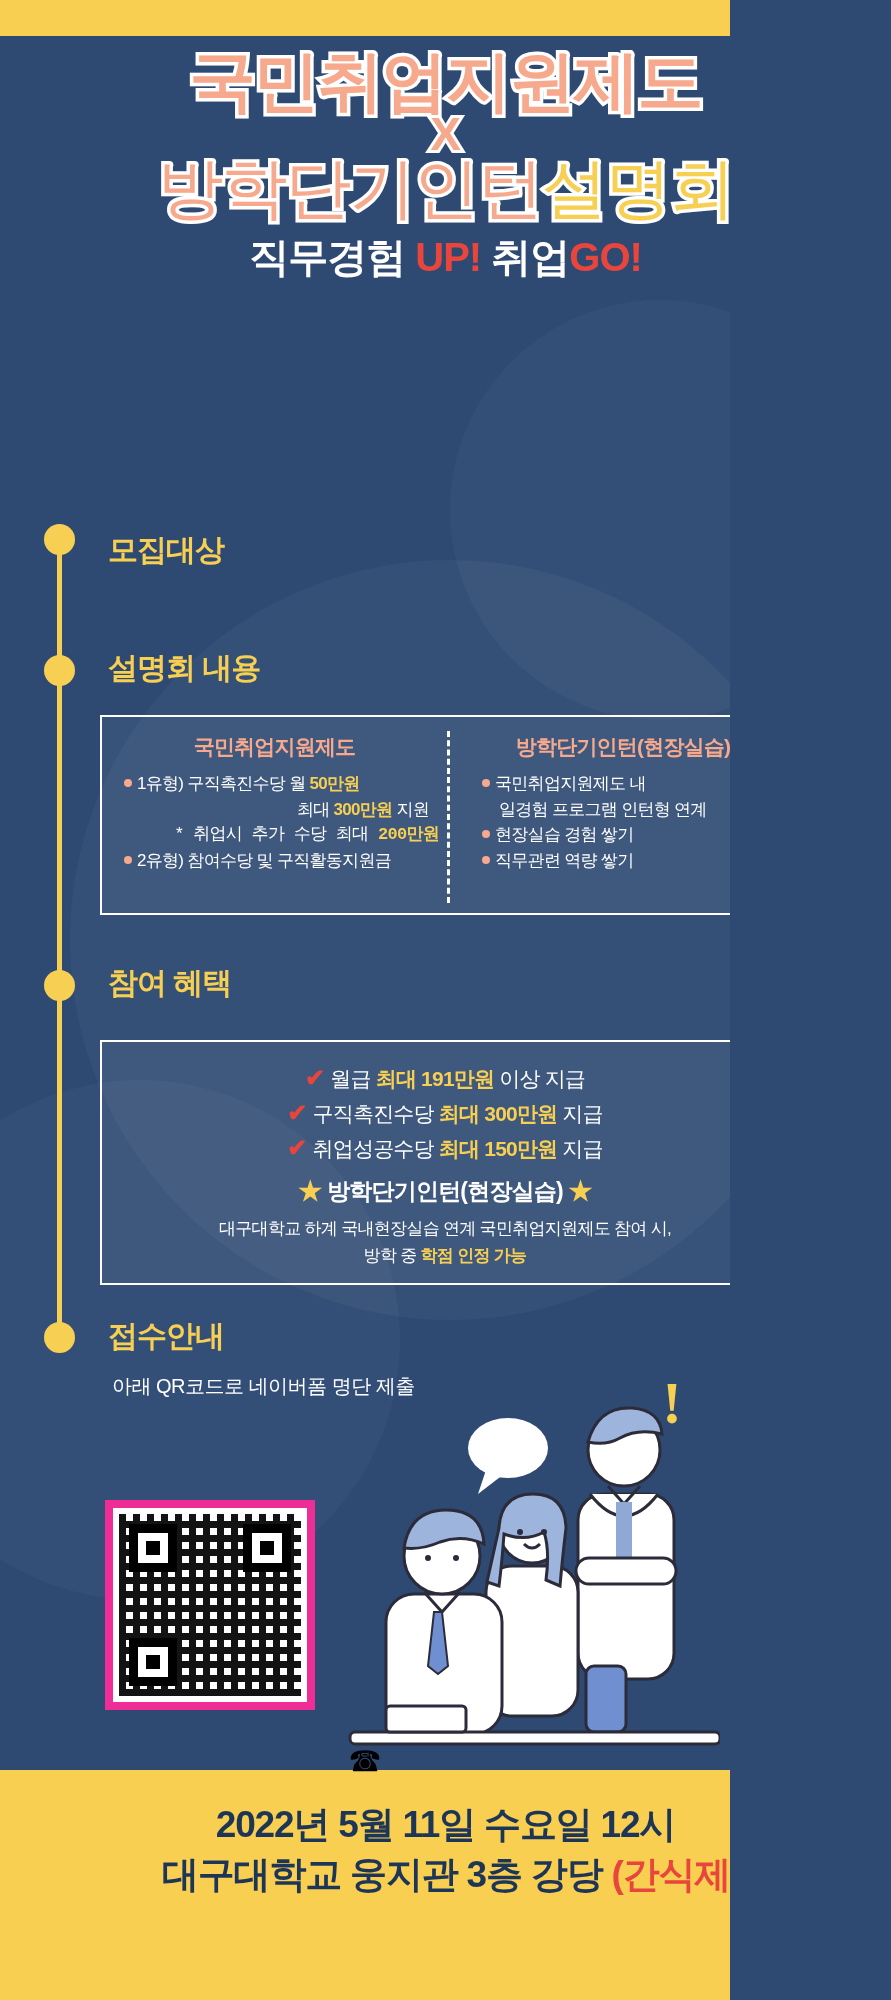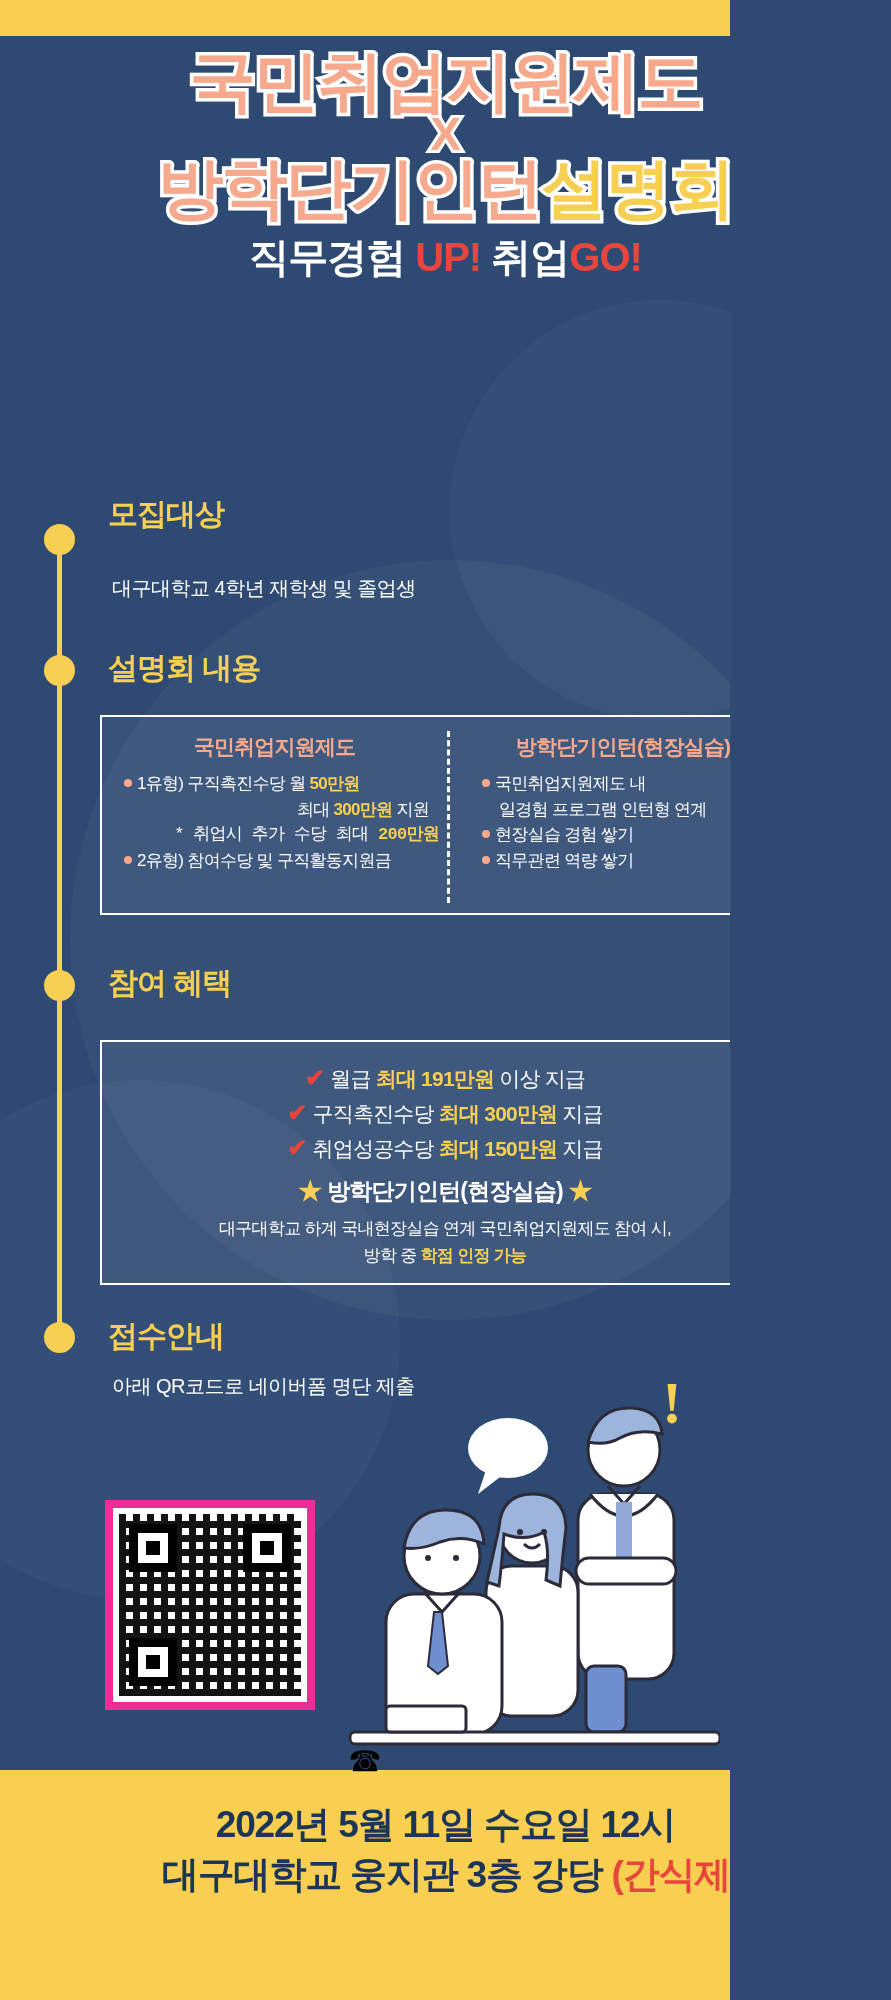--- a/index.html
+++ b/index.html
@@ -51,21 +51,21 @@
     -webkit-text-stroke: 7px #ffffff;
     paint-order: stroke fill;
     line-height: 1.08;
   }
   .hl-x {
     font-size: 46px; font-weight: 800; color: #f6a98d;
     -webkit-text-stroke: 6px #ffffff; paint-order: stroke fill;
     line-height: 0.95; margin-top: -4px;
   }
   .hl-line2 {
-    font-size: 66px; font-weight: 700; letter-spacing: -2px; line-height: 1.08;
+    font-size: 66px; font-weight: 400; letter-spacing: -2px; line-height: 1.08;
     margin-top: -4px;
   }
   .hl-line2 .a {
     color: #f6a98d; -webkit-text-stroke: 7px #ffffff; paint-order: stroke fill;
   }
   .hl-line2 .b {
     color: #f7cf52; -webkit-text-stroke: 7px #ffffff; paint-order: stroke fill;
   }
   .sub-script {
     margin-top: 12px; font-size: 23px; color: #f7cf52; font-weight: 700;
@@ -208,22 +208,21 @@
       <span>직무경험 </span><span class="hot">UP!</span><span> 취업</span><span class="hot">GO!</span>
     </div>
   </div>
 
   <div class="timeline-line"></div>
   <div class="dot" style="top:524px"></div>
   <div class="dot" style="top:655px"></div>
   <div class="dot" style="top:970px"></div>
   <div class="dot" style="top:1322px"></div>
 
-  <div class="sec-title" style="left:108px; top:494px">모집대상</div>
-  <div class="sec-text" style="left:112px; top:575px">대구대학교 4학년 재학생 및 졸업생</div>
+  <div class="sec-title" style="left:108px; top:530px">모집대상</div>
 
   <div class="sec-title" style="left:108px; top:648px">설명회 내용</div>
 
   <div class="box box1">
     <div class="divider-v"></div>
 
     <div class="col" style="left:0; width:345px;">
       <div class="bx-head" style="margin-top:16px">국민취업지원제도</div>
       <div style="margin-top:10px; padding-left:22px;">
         <div class="bx-li">

